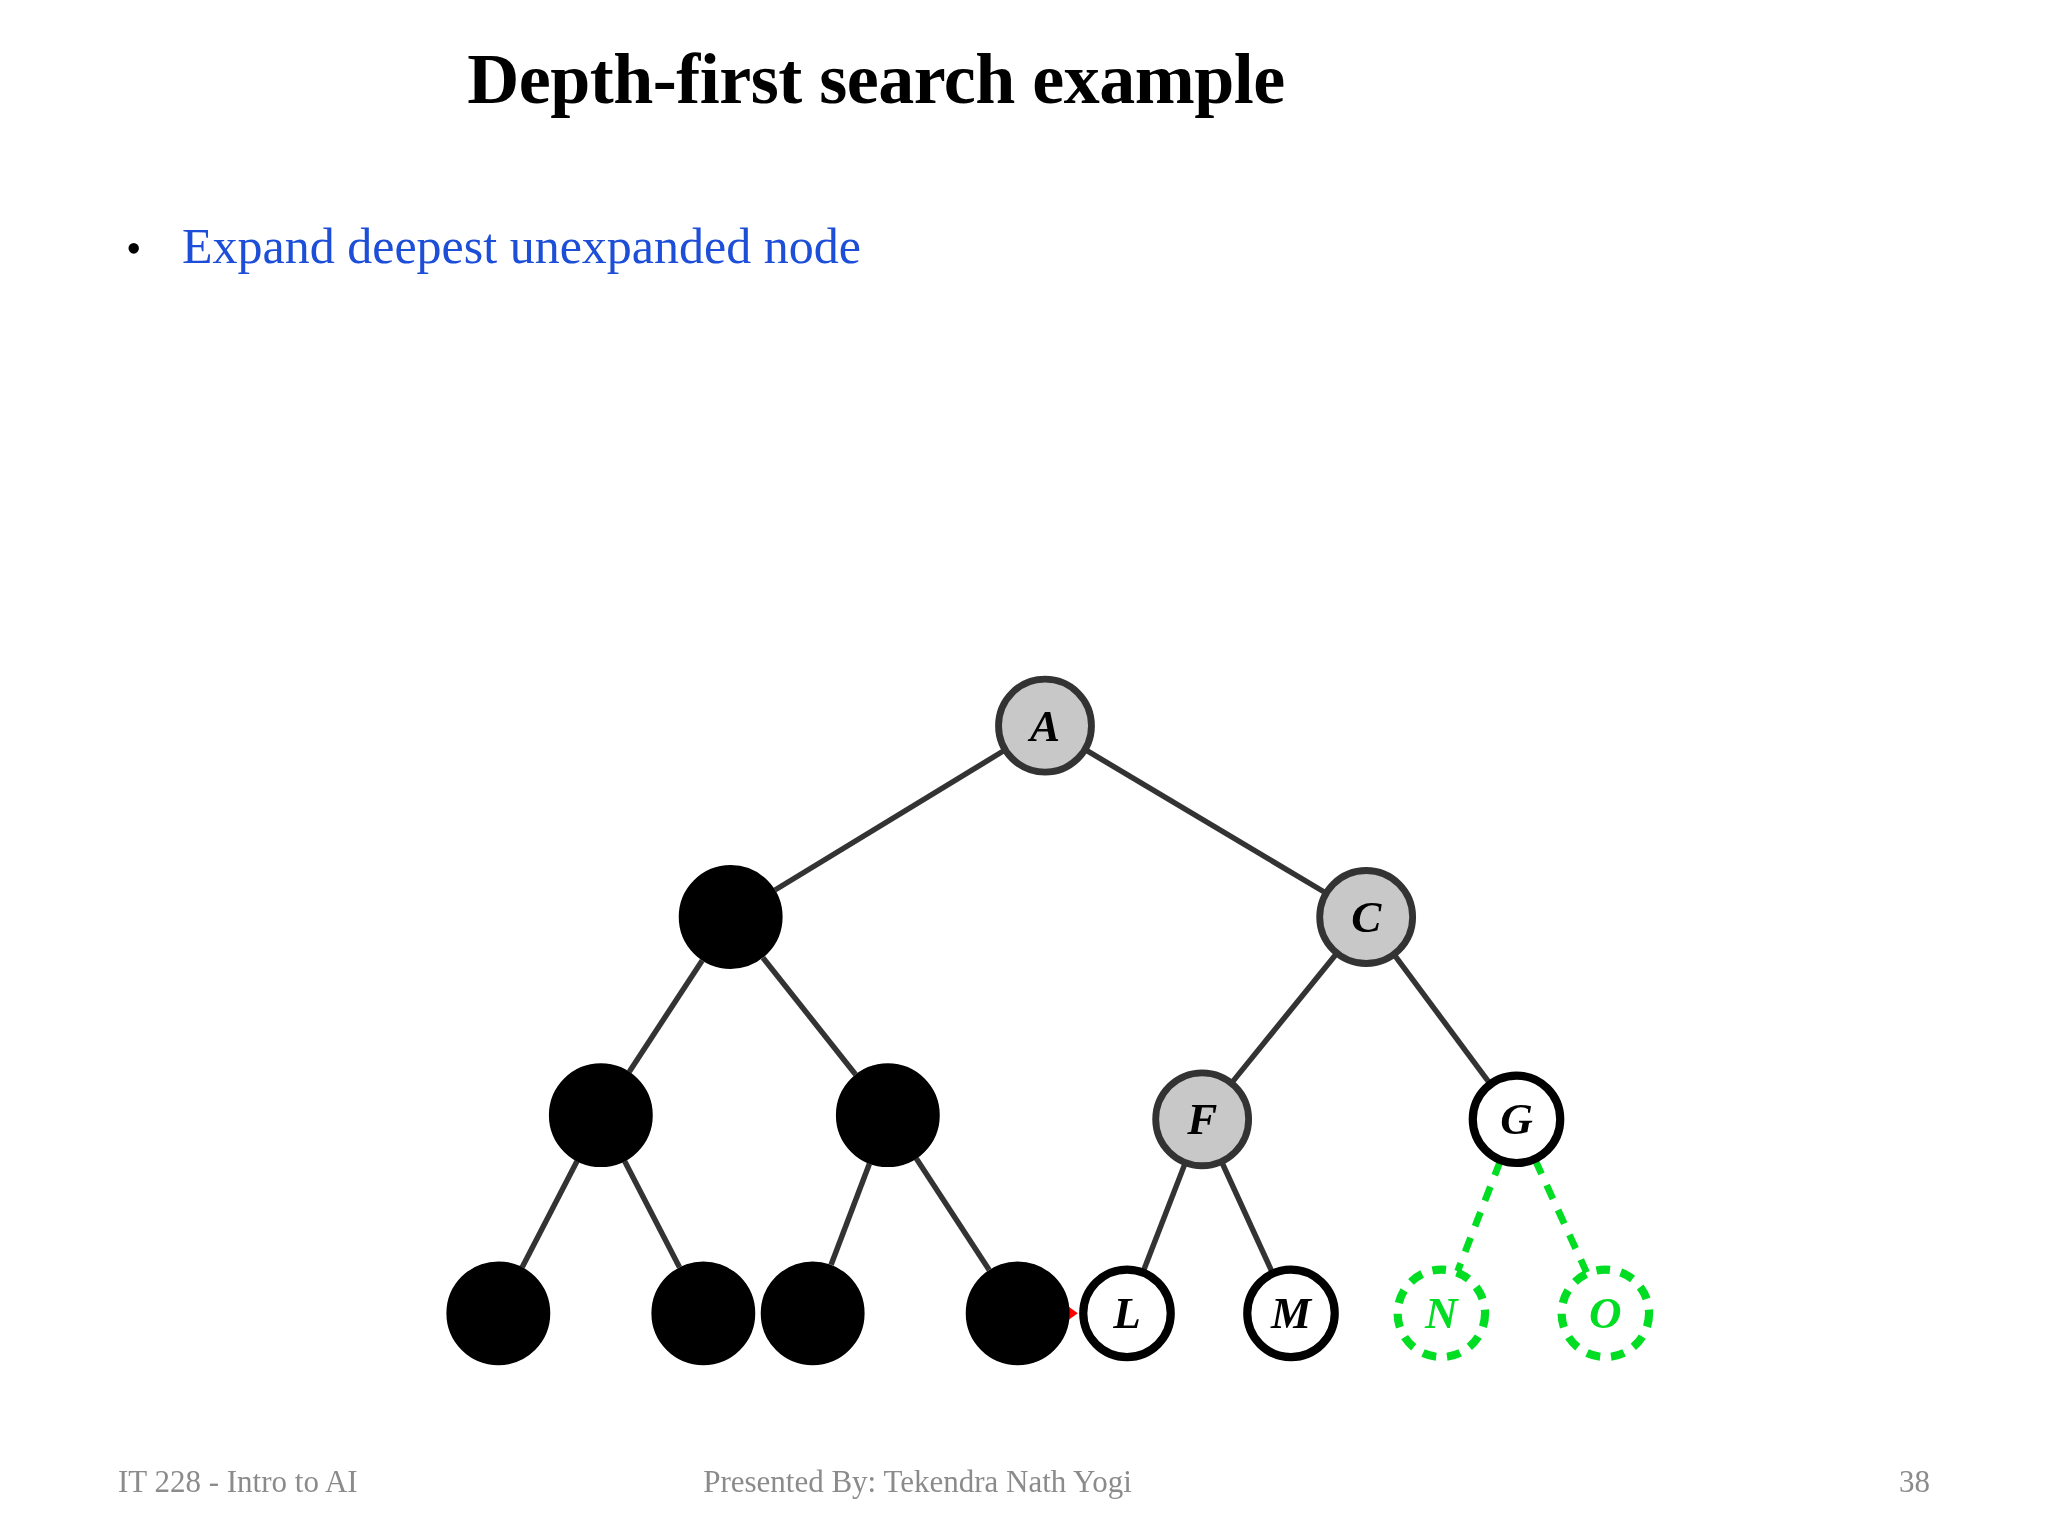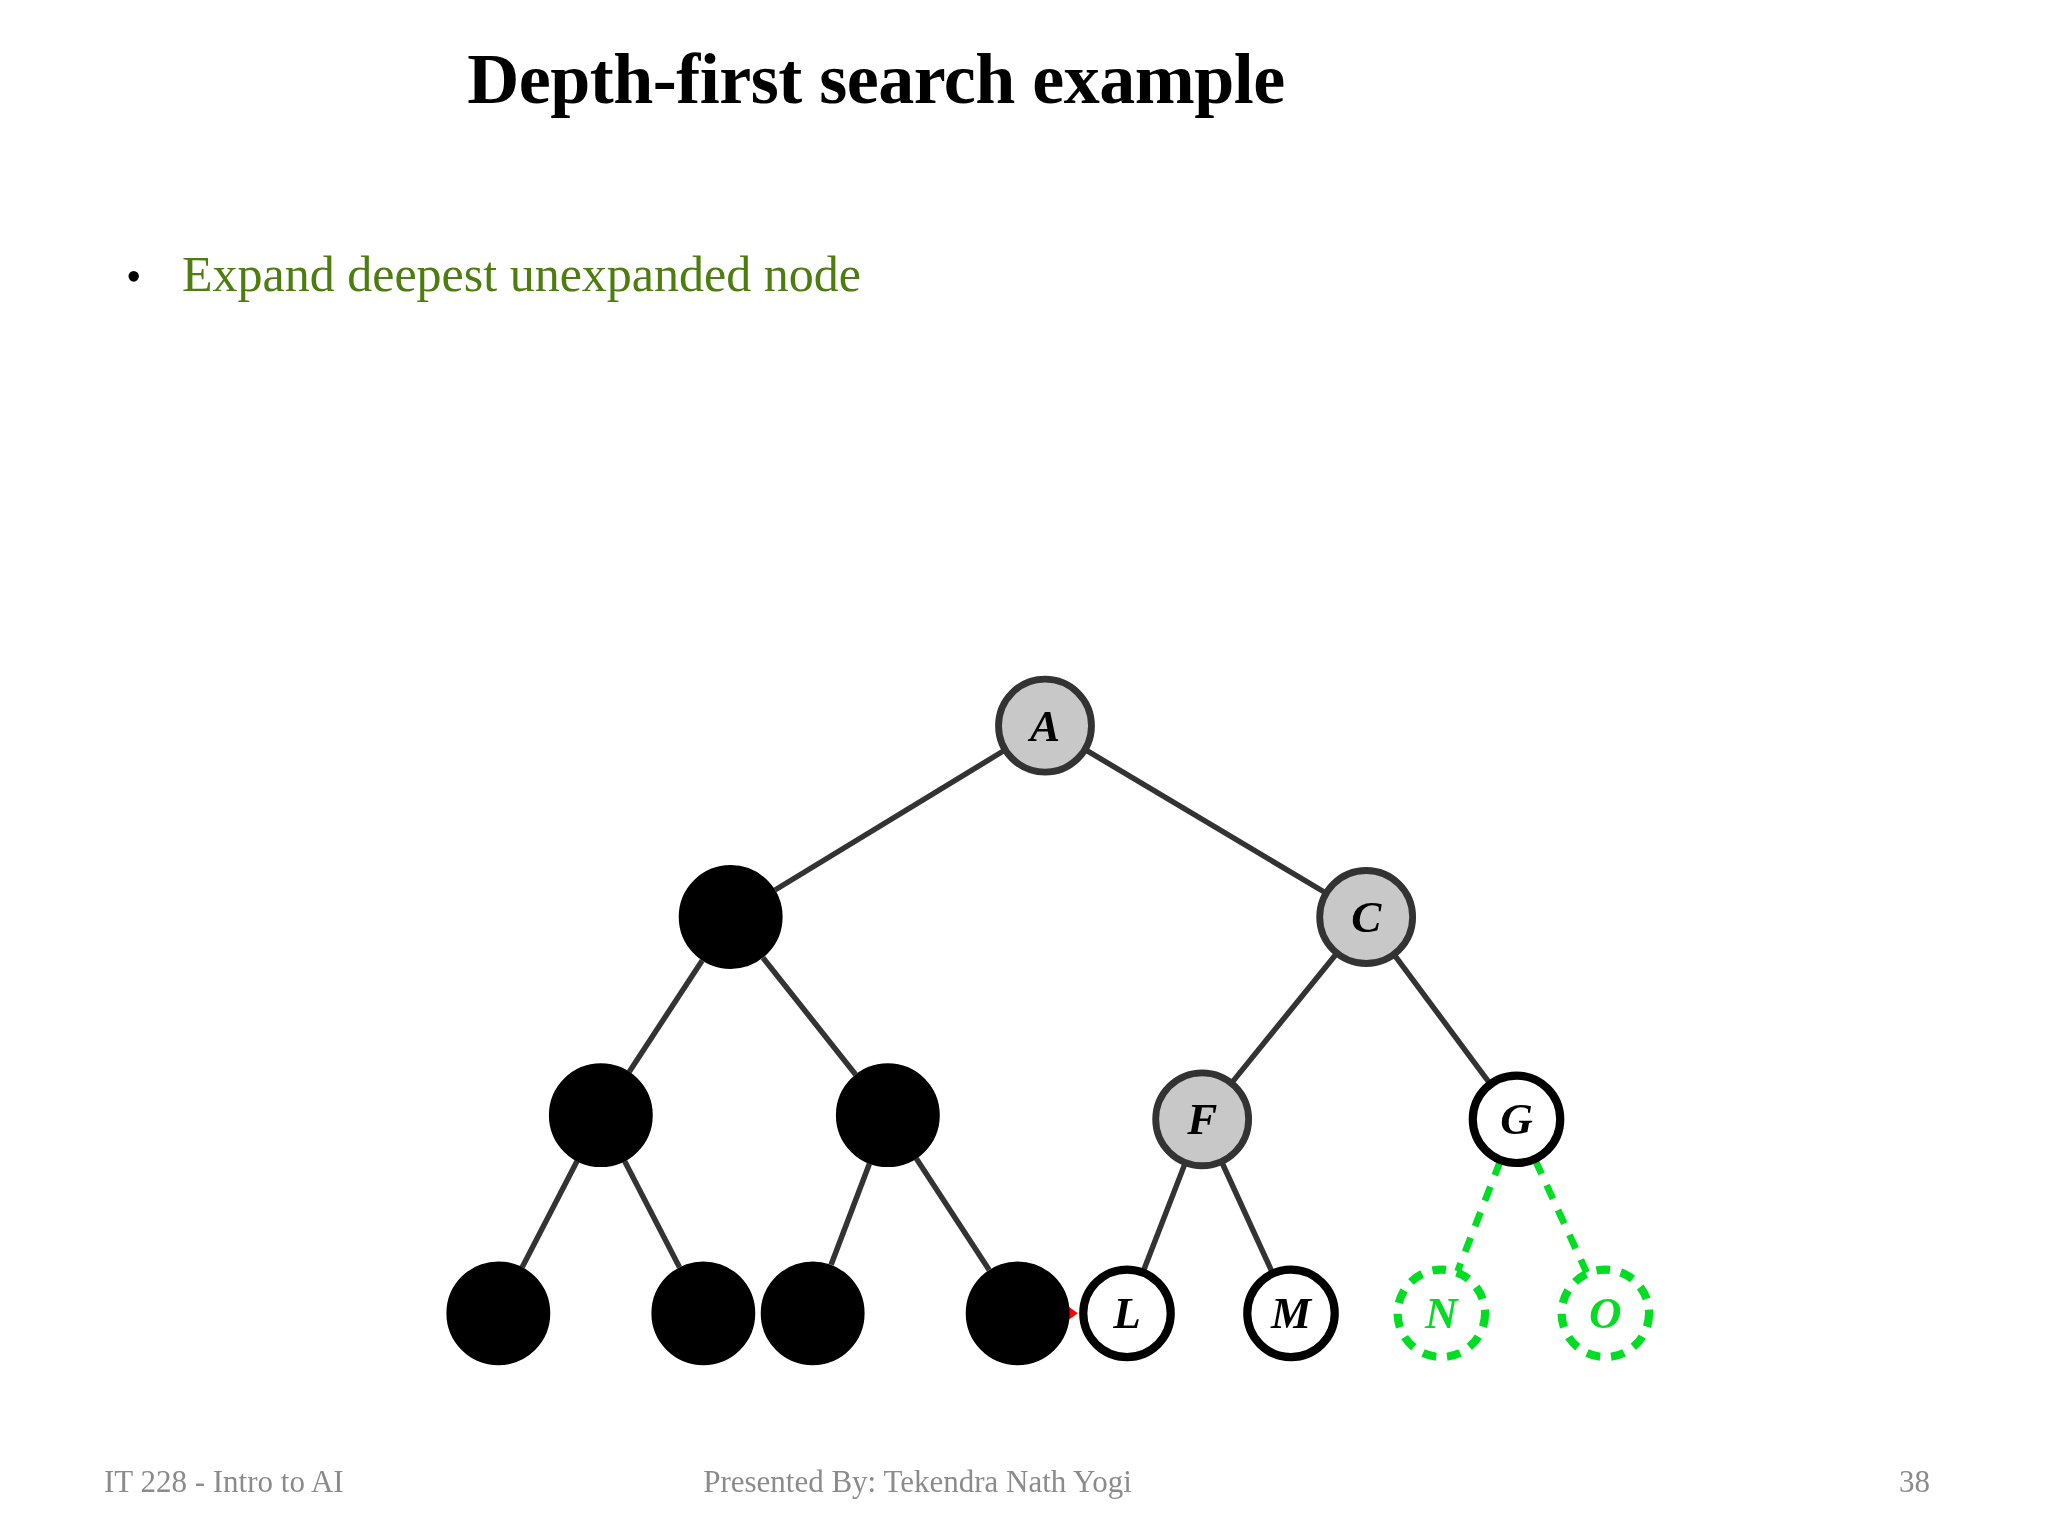--- a/index.html
+++ b/index.html
@@ -50,22 +50,21 @@
     line-height: 1;
     color: #000000;
     text-align: left;
     padding-left: 16px;
     box-sizing: border-box;
   }
   .bullet-text {
     font-family: "Liberation Serif", "DejaVu Serif", serif;
     font-size: 50px;
     line-height: 1.15;
-    color: #4d7c0f;
-    margin-top: 28px;
+    color: #1d4ed8;
   }
 
   
   #tree-figure {
     position: absolute;
     left: 430px;
     top: 670px;
     width: 1230px;
     height: 740px;
   }
@@ -77,21 +76,21 @@
 
   
   .footer-text {
     position: absolute;
     bottom: 36px;
     font-family: "Liberation Serif", "DejaVu Serif", serif;
     font-size: 31px;
     color: #8b8b8b;
     white-space: nowrap;
   }
-  #footer-left  { left: 104px; }
+  #footer-left  { left: 118px; }
   #footer-center{ left: 0; width: 1835px; text-align: center; }
   #footer-page  { right: 118px; }
 </style>
 </head>
 <body>
 
 <div id="slide">
 
   <div id="slide-title">Depth-first search example</div>
 

